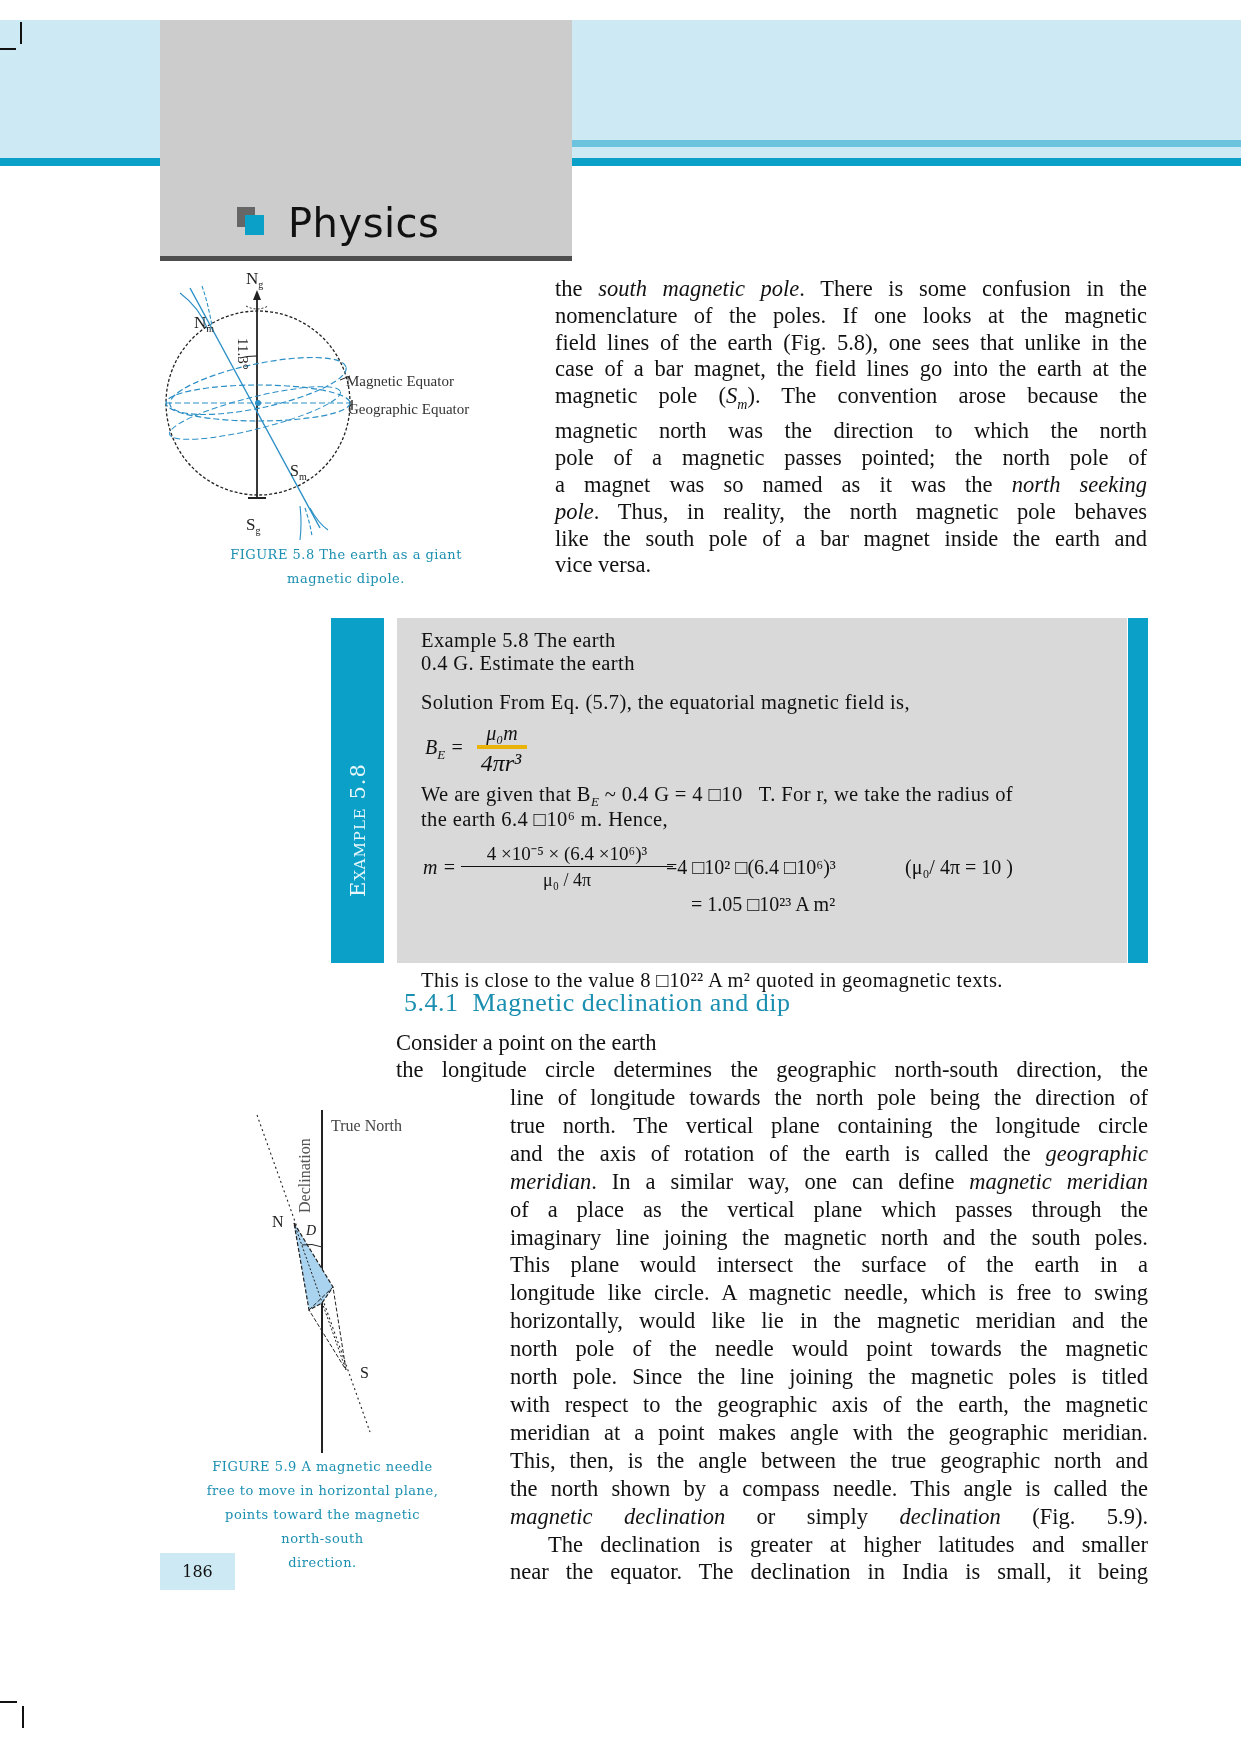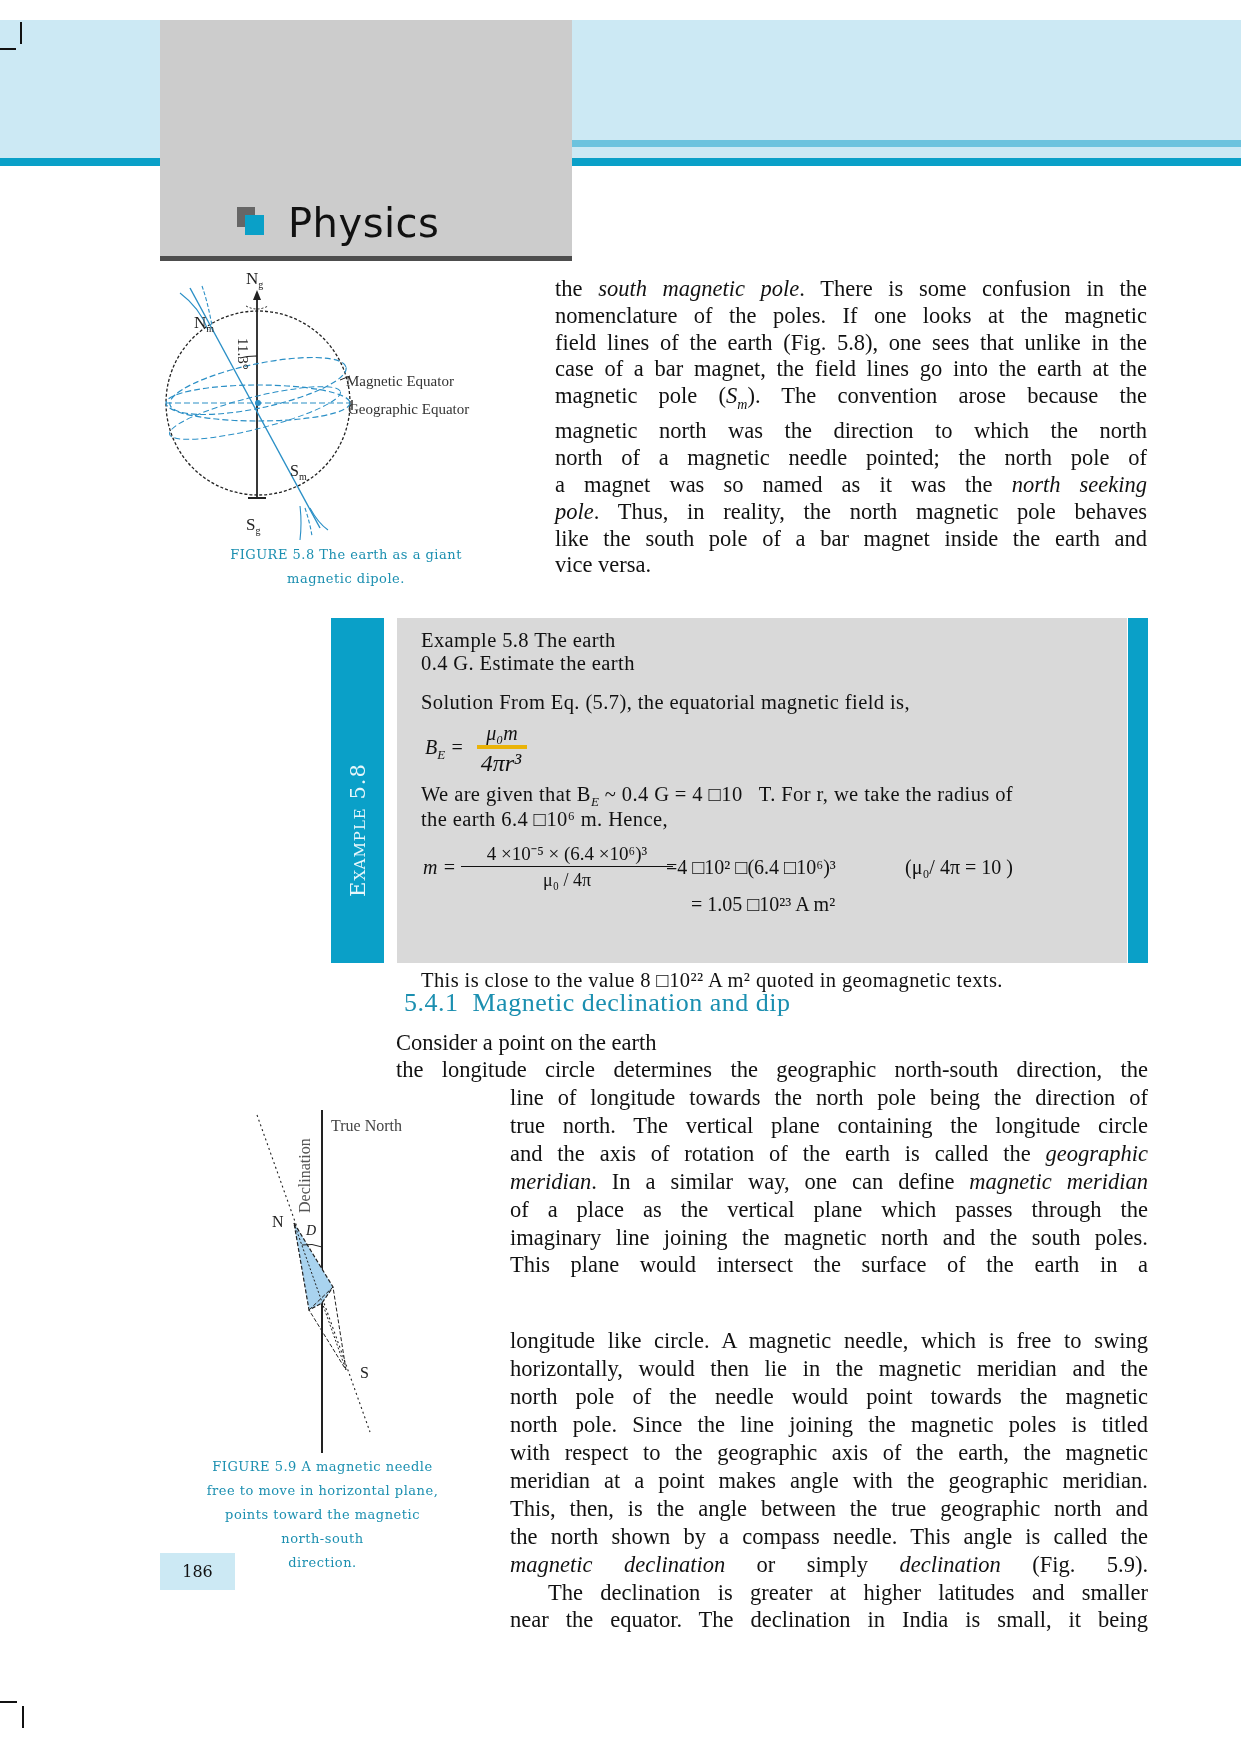--- a/index.html
+++ b/index.html
@@ -97,21 +97,21 @@
   <div>magnetic dipole.</div>
 </div>
 
 <div class="abs para" id="intro-para" style="left:555px;top:276px;width:592px;">
     <div style="text-align: justify; text-align-last: justify;">the <i>south magnetic pole</i>. There is some confusion in the</div>
     <div style="text-align: justify; text-align-last: justify;">nomenclature of the poles. If one looks at the magnetic</div>
     <div style="text-align: justify; text-align-last: justify;">field lines of the earth (Fig. 5.8), one sees that unlike in the</div>
     <div style="text-align: justify; text-align-last: justify;">case of a bar magnet, the field lines go into the earth at the</div>
     <div style="text-align: justify; text-align-last: justify;">magnetic pole (<i>S</i><sub style="font-size: 14px; font-style: italic;">m</sub>). The convention arose because the</div>
     <div style="text-align: justify; text-align-last: justify;">magnetic north was the direction to which the north</div>
-    <div style="text-align: justify; text-align-last: justify;">north of a magnetic needle pointed; the north pole of</div>
+    <div style="text-align: justify; text-align-last: justify;">pole of a magnetic passes pointed; the north pole of</div>
     <div style="text-align: justify; text-align-last: justify;">a magnet was so named as it was the <i>north seeking</i></div>
     <div style="text-align: justify; text-align-last: justify;"><i>pole</i>. Thus, in reality, the north magnetic pole behaves</div>
     <div style="text-align: justify; text-align-last: justify;">like the south pole of a bar magnet inside the earth and</div>
     <div style="text-align: left; text-align-last: left;">vice versa.</div>
   </div>
 
 <div class="abs ex-side">
   <div class="ex-side-label">
       <span>Example 5.8</span>
     </div>
@@ -153,22 +153,22 @@
     <div style="text-align: justify; text-align-last: justify;">the longitude circle determines the geographic north-south direction, the</div>
   </div>
 <div class="abs para" id="section-wrapped" style="left:510px;top:1084px;width:638px;line-height:27.9px;">
     <div style="text-align: justify; text-align-last: justify;">line of longitude towards the north pole being the direction of</div>
     <div style="text-align: justify; text-align-last: justify;">true north. The vertical plane containing the longitude circle</div>
     <div style="text-align: justify; text-align-last: justify;">and the axis of rotation of the earth is called the <i>geographic</i></div>
     <div style="text-align: justify; text-align-last: justify;"><i>meridian</i>. In a similar way, one can define <i>magnetic meridian</i></div>
     <div style="text-align: justify; text-align-last: justify;">of a place as the vertical plane which passes through the</div>
     <div style="text-align: justify; text-align-last: justify;">imaginary line joining the magnetic north and the south poles.</div>
     <div style="text-align: justify; text-align-last: justify;">This plane would intersect the surface of the earth in a</div>
-    <div style="text-align: justify; text-align-last: justify; margin-top: 48px;">longitude like circle. A magnetic needle, which is free to swing</div>
-    <div style="text-align: justify; text-align-last: justify;">horizontally, would then lie in the magnetic meridian and the</div>
+    <div style="text-align: justify; text-align-last: justify;">longitude like circle. A magnetic needle, which is free to swing</div>
+    <div style="text-align: justify; text-align-last: justify;">horizontally, would like lie in the magnetic meridian and the</div>
     <div style="text-align: justify; text-align-last: justify;">north pole of the needle would point towards the magnetic</div>
     <div style="text-align: justify; text-align-last: justify;">north pole. Since the line joining the magnetic poles is titled</div>
     <div style="text-align: justify; text-align-last: justify;">with respect to the geographic axis of the earth, the magnetic</div>
     <div style="text-align: justify; text-align-last: justify;">meridian at a point makes angle with the geographic meridian.</div>
     <div style="text-align: justify; text-align-last: justify;">This, then, is the angle between the true geographic north and</div>
     <div style="text-align: justify; text-align-last: justify;">the north shown by a compass needle. This angle is called the</div>
     <div style="text-align: justify; text-align-last: justify;"><i>magnetic declination</i> or simply <i>declination</i> (Fig. 5.9).</div>
     <div style="text-align: justify; text-align-last: justify; text-indent: 38px;">The declination is greater at higher latitudes and smaller</div>
     <div style="text-align: justify; text-align-last: justify;">near the equator. The declination in India is small, it being</div>
   </div>

